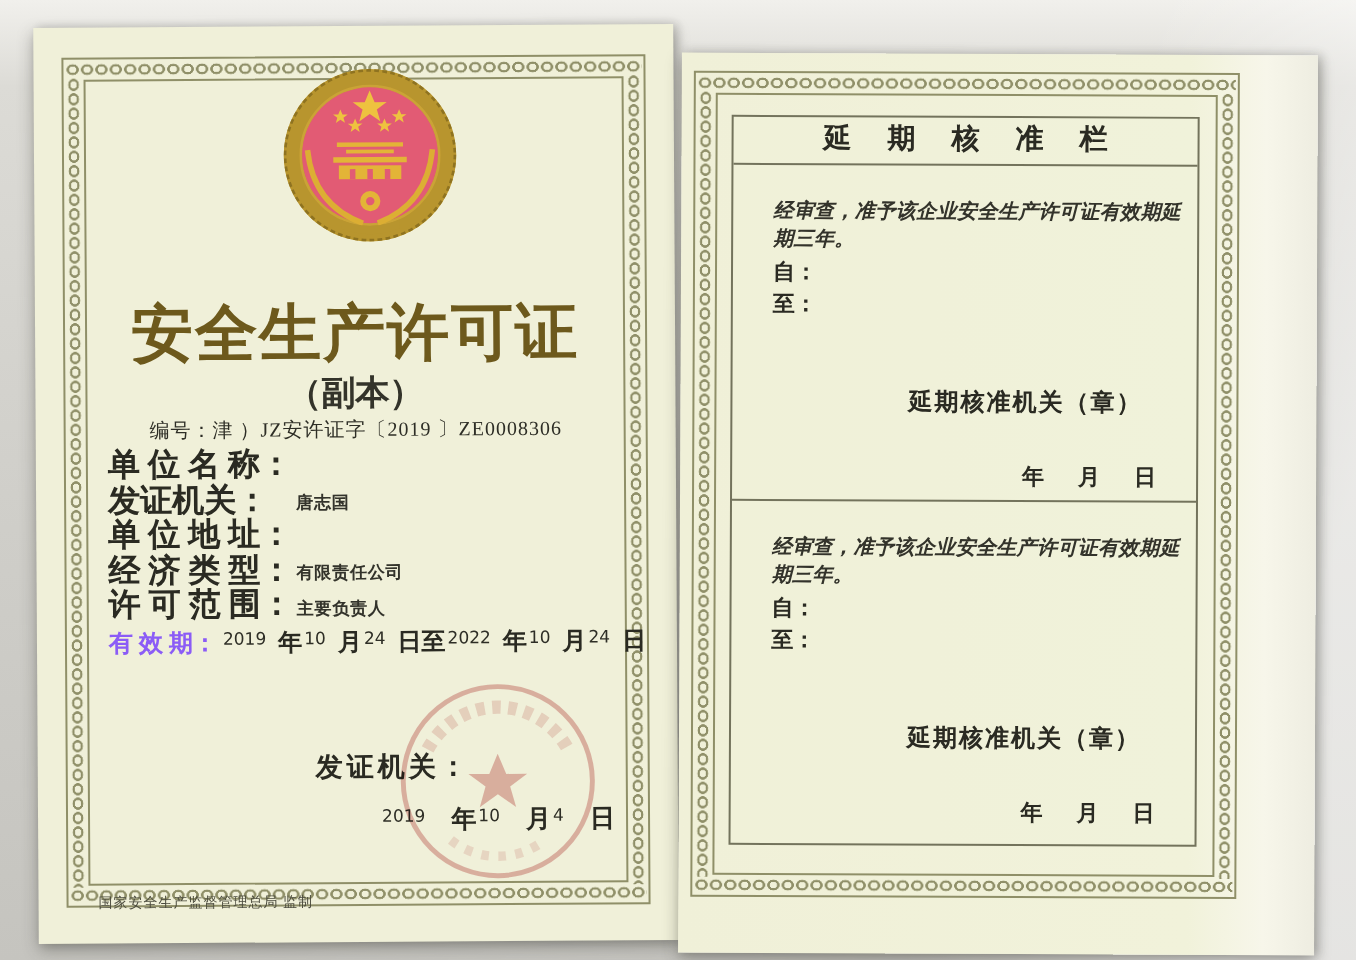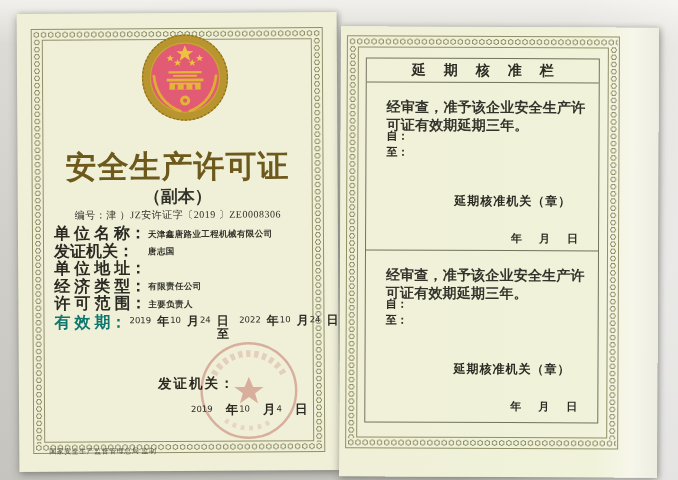--- a/index.html
+++ b/index.html
@@ -34,38 +34,38 @@
   .emblem{position:absolute;left:122px;top:16px;width:92px;height:101px;}
   .title{position:absolute;top:133px;width:100%;text-align:center;font-size:31px;font-weight:700;
     color:#6d591c;letter-spacing:1px;}
   .subtitle{position:absolute;top:172px;width:100%;text-align:center;font-size:17px;font-weight:700;color:#33332a;}
   .serial{position:absolute;top:195px;width:100%;text-align:center;font-size:10px;color:#2e2e26;letter-spacing:.5px;}
   .fields{position:absolute;left:36px;top:213px;right:8px;}
   .field-row{display:flex;align-items:flex-start;height:17.6px;}
   .f-label{flex:none;width:94px;font-size:16px;font-weight:700;color:#2a2a22;white-space:pre;line-height:13px;}
   .f-value{font-size:8.5px;color:#33332b;letter-spacing:.4px;padding-top:2.5px;font-weight:700;}
   .validity{position:absolute;left:36px;top:302px;display:flex;align-items:flex-start;}
-  .validity .v-label{font-size:16px;font-weight:700;color:#0f766e;white-space:pre;margin-right:3px;line-height:13px;}
+  .validity .v-label{font-size:12px;font-weight:700;color:#8b5cf6;white-space:pre;margin-right:3px;line-height:13px;}
   .tokens{display:inline-flex;align-items:flex-start;}
   .tok-num{font-size:8.5px;line-height:10px;color:#2e2e26;font-family:"DejaVu Sans",sans-serif;margin-left:1px;}
   .tok-cjk{font-size:12px;line-height:13px;font-weight:700;color:#2a2a22;margin-left:6px;}
   .tokens .tok:first-child{margin-left:0;text-align:center;}
   .issuer-label{position:absolute;left:139px;top:362px;font-size:13.5px;font-weight:700;letter-spacing:2px;color:#2a2a22;}
   .issuer-date{position:absolute;left:172px;top:391px;display:flex;align-items:flex-start;}
   .issuer-date .tok-cjk{margin-left:13px;font-size:12.5px;}
   .seal{position:absolute;left:178px;top:326px;width:104px;height:104px;mix-blend-mode:multiply;opacity:.85;}
   .imprint{position:absolute;left:30px;top:433px;font-size:7px;color:#4c4c3e;letter-spacing:.5px;}
 
   
   .renewal-box{position:absolute;left:25px;top:31px;width:232px;height:363px;border:1px solid #73735c;background:rgba(241,242,218,.4);}
   .box-title{height:23px;line-height:23px;border-bottom:1px solid #73735c;text-align:center;
     font-size:14px;font-weight:700;letter-spacing:18px;padding-left:18px;color:#2a2a22;}
   .section{position:relative;height:167px;}
   .section + .section{height:172px;border-top:1px solid #73735c;}
-  .approval{position:absolute;left:20px;top:16px;font-size:14px;font-weight:700;color:#33332b;letter-spacing:.2px;}
+  .approval{position:absolute;left:20px;top:16px;font-size:10px;font-weight:700;color:#33332b;letter-spacing:.2px;font-style:italic;}
   .from{position:absolute;left:20px;top:46px;font-size:11px;font-weight:700;color:#2a2a22;}
   .to{position:absolute;left:20px;top:62px;font-size:11px;font-weight:700;color:#2a2a22;}
   .org{position:absolute;left:88px;top:110px;font-size:12px;font-weight:700;letter-spacing:1px;color:#2a2a22;font-family:Liberation Mono, monospace;}
   .date-row{position:absolute;left:145px;top:148px;display:flex;gap:17px;font-size:11px;font-weight:700;color:#2a2a22;}
 </style>
 </head>
 <body>
 
 <div class="scan">
 
@@ -109,21 +109,20 @@
       <path d="M34 88 Q50 95 66 88 L66 93 Q50 99 34 93 Z" fill="#b8952e"></path>
     </svg>
 
     <div class="title">安全生产许可证</div>
     <div class="subtitle">（副本）</div>
     <div class="serial">编号：津 ）JZ安许证字〔2019 〕ZE0008306</div>
 
     <div class="fields">
         <div class="field-row">
           <span class="f-label">单 位 名 称：</span>
-          <span class="f-value">天津鑫唐路业工程机械有限公司</span>
         </div>
         <div class="field-row">
           <span class="f-label">发证机关：</span>
           <span class="f-value">唐志国</span>
         </div>
         <div class="field-row">
           <span class="f-label">单 位 地 址：</span>
         </div>
         <div class="field-row">
           <span class="f-label">经 济 类 型：</span>

